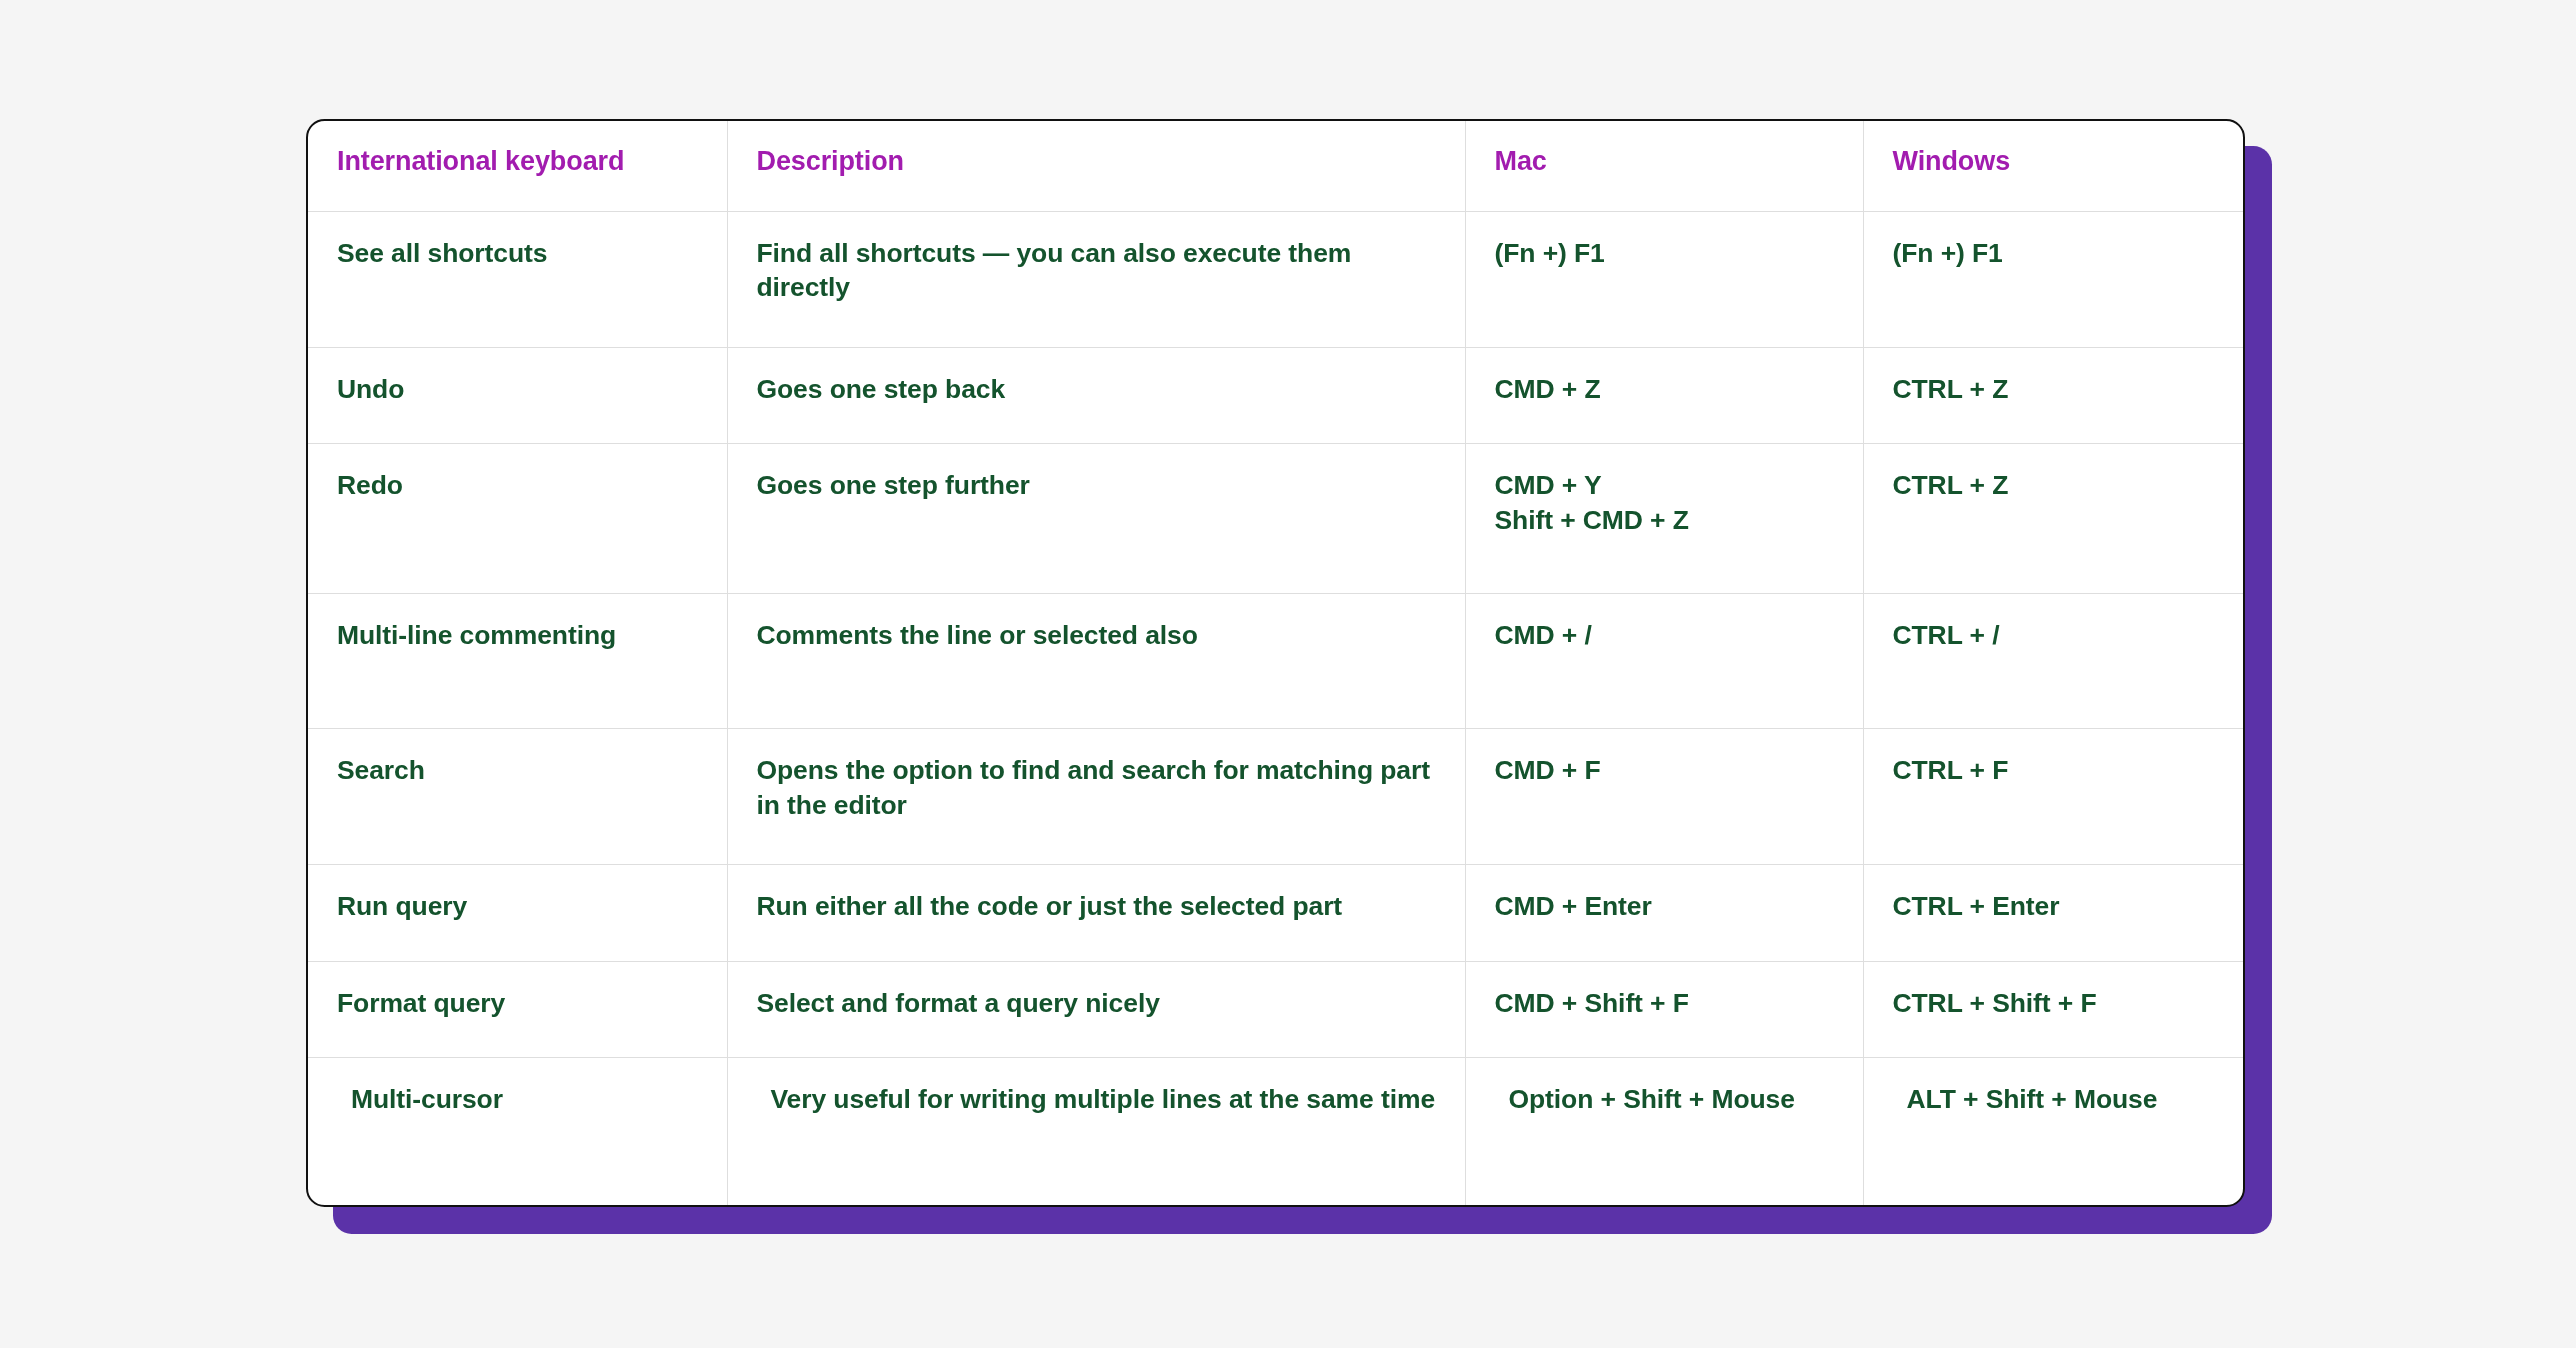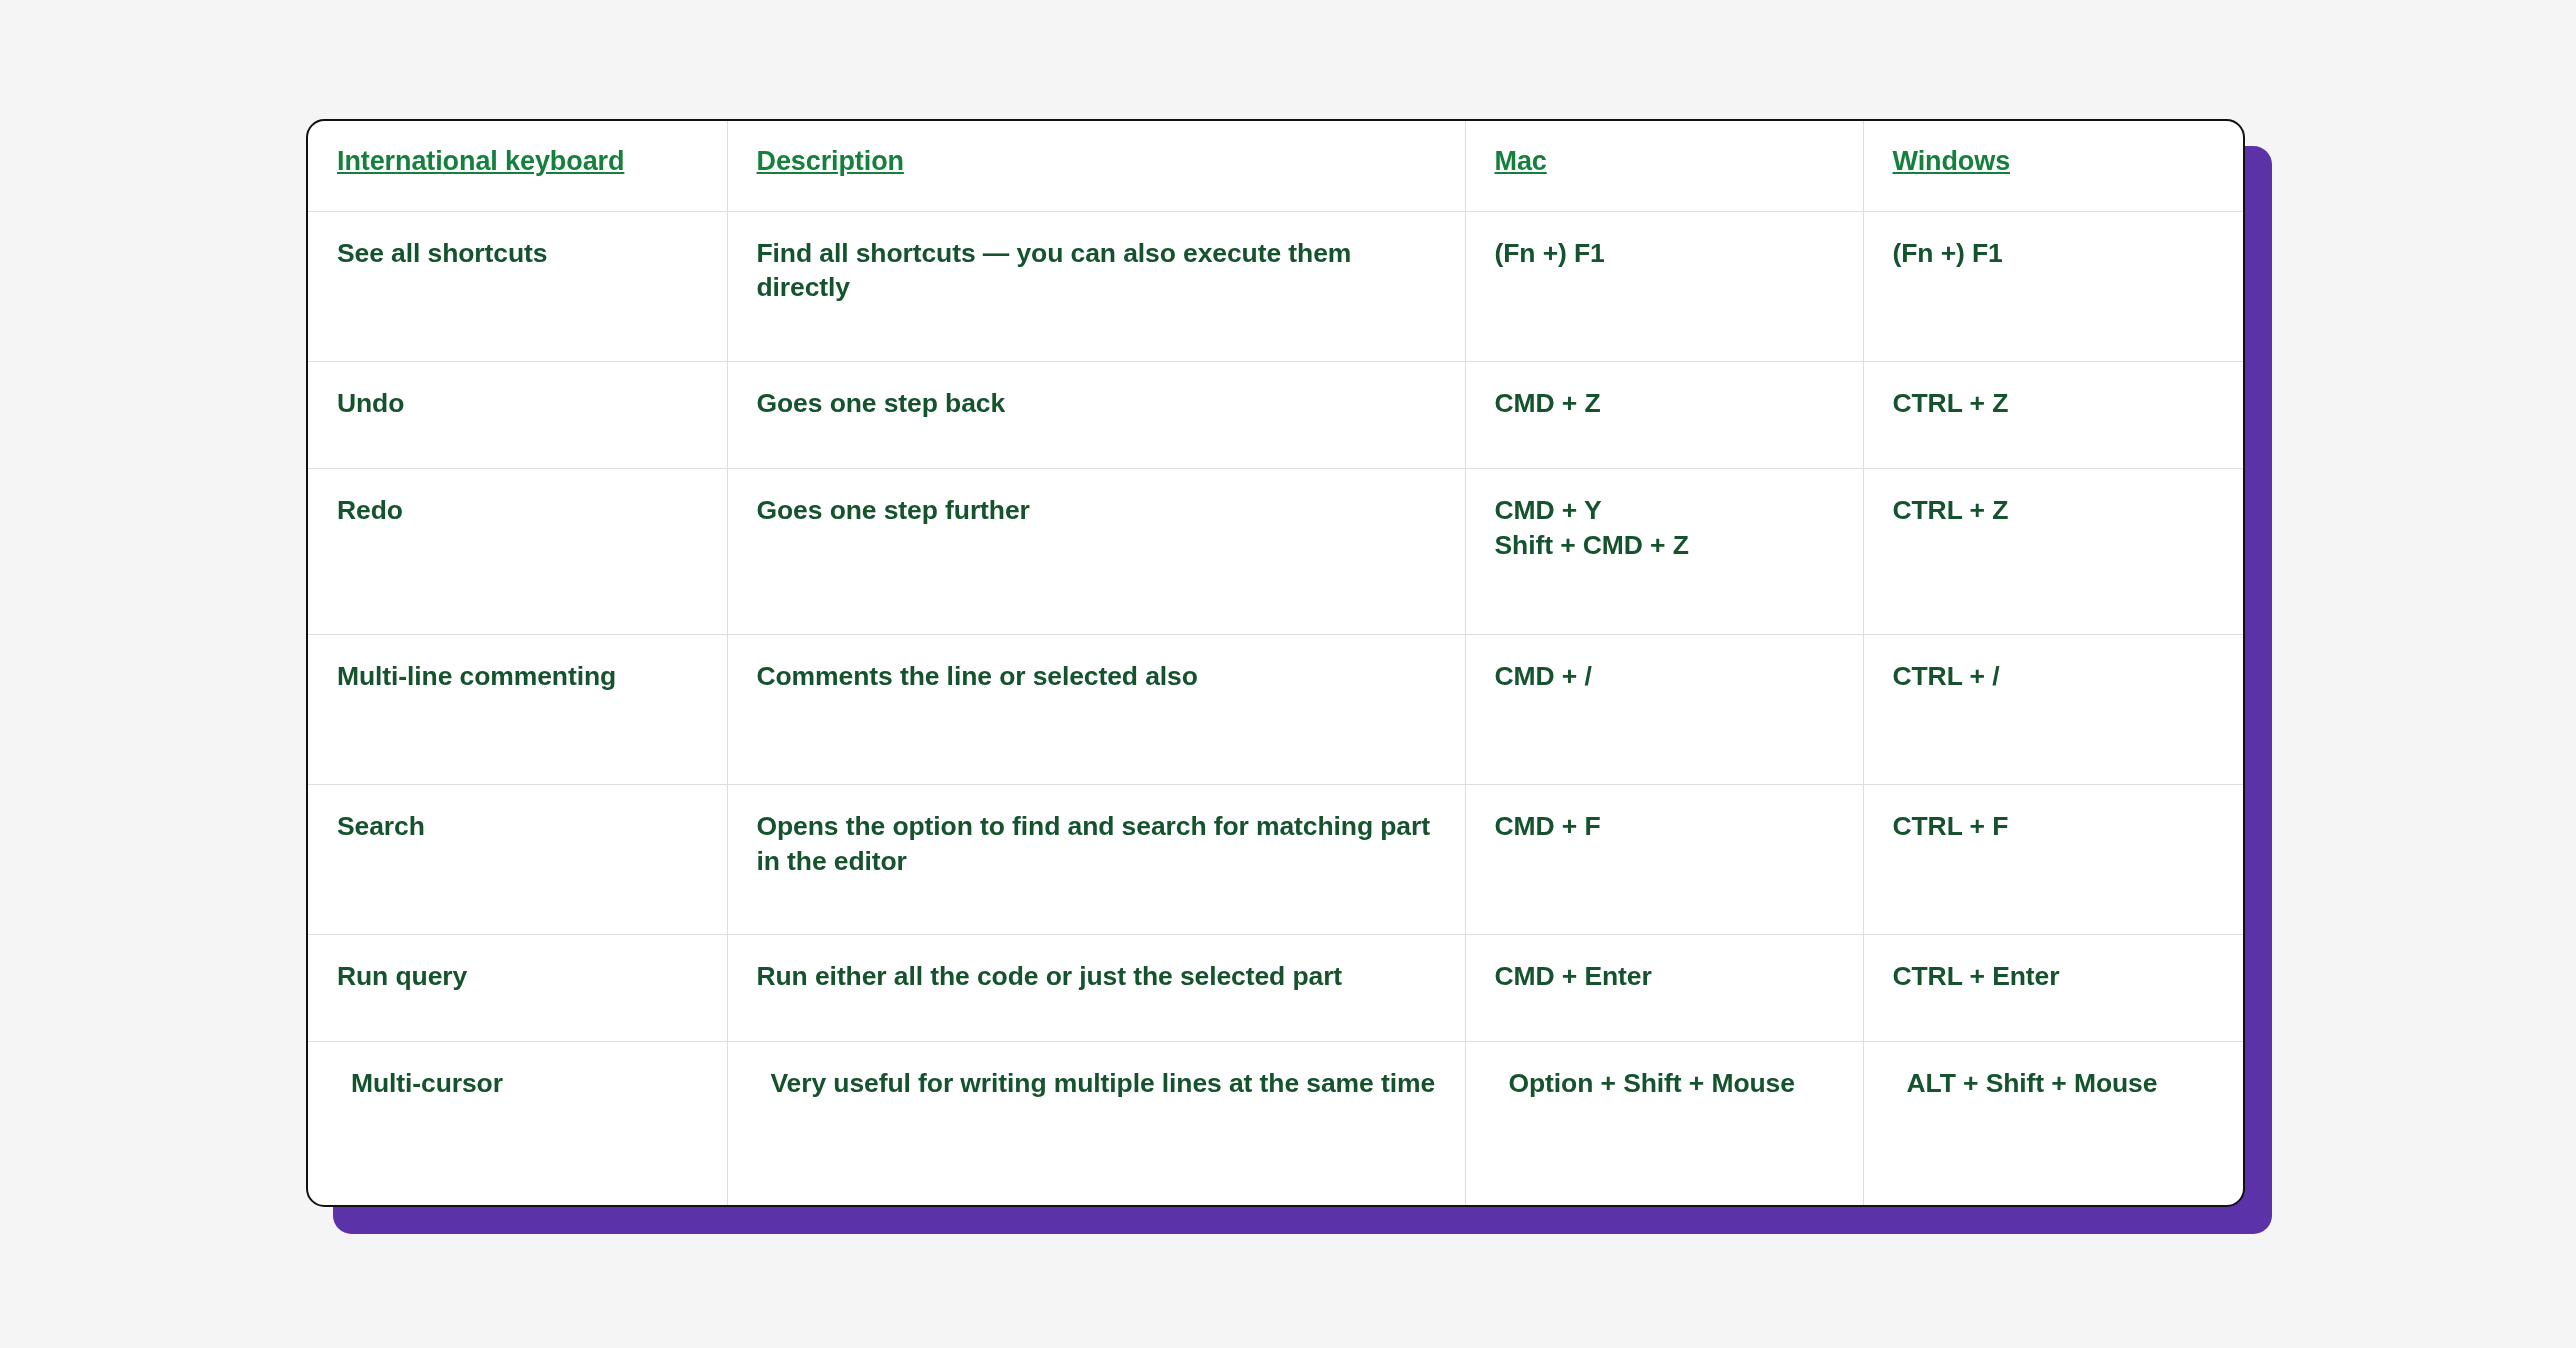--- a/index.html
+++ b/index.html
@@ -80,28 +80,27 @@
   table.shortcuts th:last-child,
   table.shortcuts td:last-child {
     border-right: none;
   }
   table.shortcuts tr:last-child td {
     border-bottom: none;
   }
 
   
   thead th {
-    color: #15803d;
+    color: #a21caf;
     font-size: 27px;
     font-weight: bold;
     line-height: 1.25;
     letter-spacing: -0.1px;
     height: 90px;
     padding-top: 26px;
-    text-decoration: underline;
   }
 
   
   tbody td {
     color: #14532d;
     font-size: 26.5px;
     font-weight: bold;
     line-height: 1.32;
     letter-spacing: -0.1px;
   }
@@ -190,20 +189,26 @@
             <td>CTRL + F</td>
           </tr>
 
           <tr class="r-run">
             <td>Run query</td>
             <td>Run either all the code or just the selected part</td>
             <td>CMD + Enter</td>
             <td>CTRL + Enter</td>
           </tr>
 
+          <tr class="r-format">
+            <td>Format query</td>
+            <td>Select and format a query nicely</td>
+            <td>CMD + Shift + F</td>
+            <td>CTRL + Shift + F</td>
+          </tr>
 
           <tr class="r-multicursor">
             <td>Multi-cursor</td>
             <td>Very useful for writing multiple lines at the same time</td>
             <td>Option + Shift + Mouse</td>
             <td>ALT + Shift + Mouse</td>
           </tr>
 
         </tbody>
       </table>

